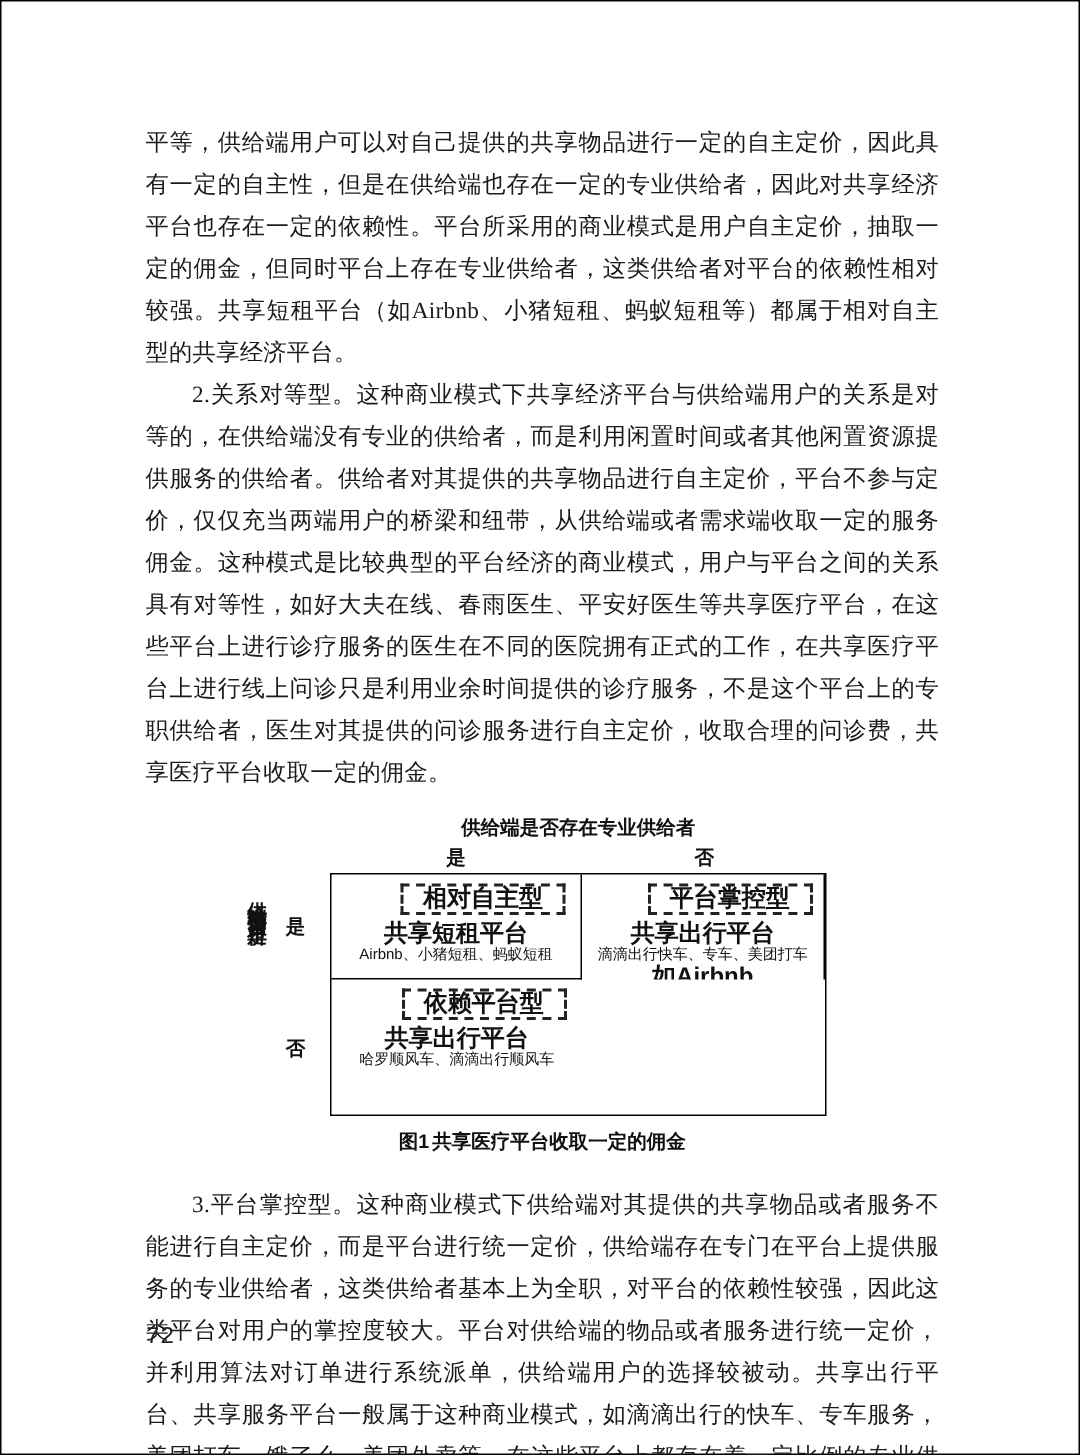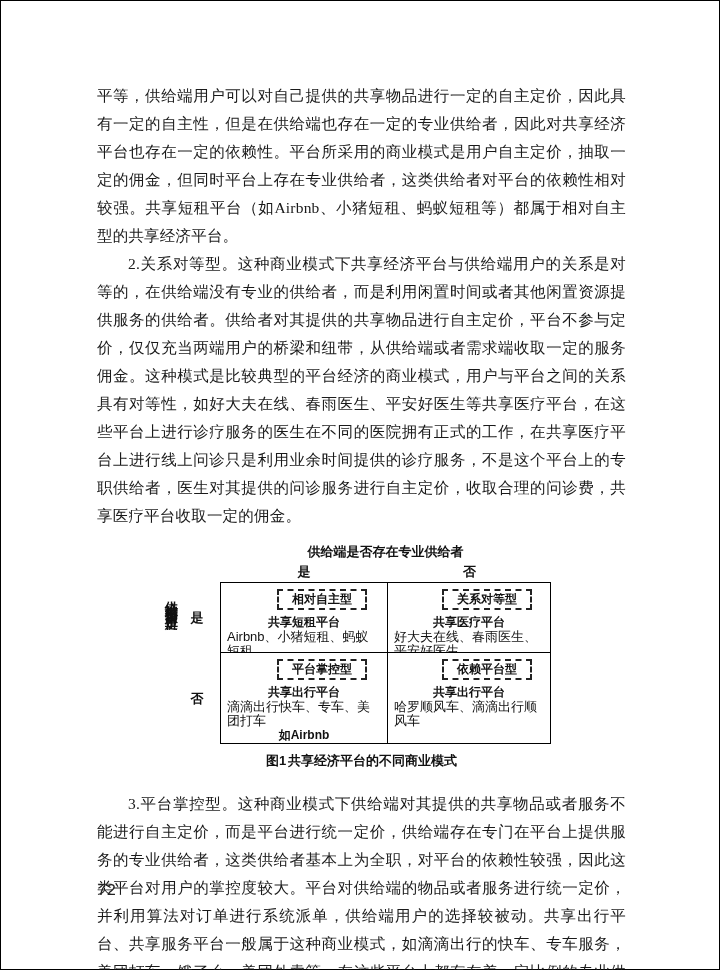--- a/index.html
+++ b/index.html
@@ -75,27 +75,27 @@
     display:flex;flex-direction:column;align-items:center;
     padding-top:6px;
     overflow:hidden;
   }
   .fig-cell.c-tl{border-right:1.5px solid #000;border-bottom:1.5px solid #000;}
   .fig-cell.c-tr{border-bottom:1.5px solid #000;}
   .fig-cell.c-bl{border-right:1.5px solid #000;}
   .type-box{
     border:2px dashed #222;
     padding:0 13px;
-    font-size:12px;font-weight:700;line-height:17px;color:#111;
+    font-size:16px;font-weight:700;line-height:17px;color:#111;
     margin-bottom:5px;
     white-space:nowrap;
     margin-left:36px;
   }
-  .platform{font-size:12px;font-weight:700;line-height:15px;color:#111;}
-  .examples{font-size:13px;line-height:14px;color:#111;padding:0 6px;}
+  .platform{font-size:16px;font-weight:700;line-height:15px;color:#111;}
+  .examples{font-size:10px;line-height:14px;color:#111;text-align:center;padding:0 6px;}
   .group-gap{height:9px;}
   .fig-caption{
     position:absolute;top:209px;left:0;width:100%;
     text-align:center;font-size:13px;font-weight:700;color:#111;
   }
   .fig-caption .cap-num{margin-right:2px;}
 
   .page-number{
     position:absolute;left:96px;top:881px;
     font-size:16px;color:#222;
@@ -121,45 +121,40 @@
       <div class="fig-row-label no">否</div>
 
       <div class="fig-table">
 
         <div class="fig-cell c-tl">
           <div class="type-box">相对自主型</div>
           <div class="platform">共享短租平台</div>
           <div class="examples">Airbnb、小猪短租、蚂蚁短租</div>
         </div>
 
-        <div class="fig-cell c-tr">
-          <div class="type-box">关系对等型</div>
-          <div class="platform">共享医疗平台</div>
-          <div class="examples">好大夫在线、春雨医生、平安好医生</div>
-        </div>
 
         <div class="fig-cell c-bl">
           <div class="type-box">平台掌控型</div>
           <div class="platform">共享出行平台</div>
           <div class="examples">滴滴出行快车、专车、美团打车</div>
           <div class="group-gap"></div>
           <div class="platform">如Airbnb</div>
 
         </div>
 
         <div class="fig-cell c-br">
           <div class="type-box">依赖平台型</div>
           <div class="platform">共享出行平台</div>
           <div class="examples">哈罗顺风车、滴滴出行顺风车</div>
         </div>
 
       </div>
 
       <div class="fig-caption">
-        <span class="cap-num">图1</span><span>共享经济平台的不同商业模式</span>
+        <span class="cap-num">图1</span><span>共享医疗平台收取一定的佣金</span>
       </div>
     </div>
 
     <p class="body-para indent">3.平台掌控型。这种商业模式下供给端对其提供的共享物品或者服务不能进行自主定价，而是平台进行统一定价，供给端存在专门在平台上提供服务的专业供给者，这类供给者基本上为全职，对平台的依赖性较强，因此这类平台对用户的掌控度较大。平台对供给端的物品或者服务进行统一定价，并利用算法对订单进行系统派单，供给端用户的选择较被动。共享出行平台、共享服务平台一般属于这种商业模式，如滴滴出行的快车、专车服务，美团打车、饿了么、美团外卖等，在这些平台上都存在着一定比例的专业供给者，同时平台对这些供给者提供的共享服务进行统一定价、统一派单，平台对用户的管控程度较深。</p>
 
   </div>
 
   <div class="page-number">72</div>
 </div>
 

